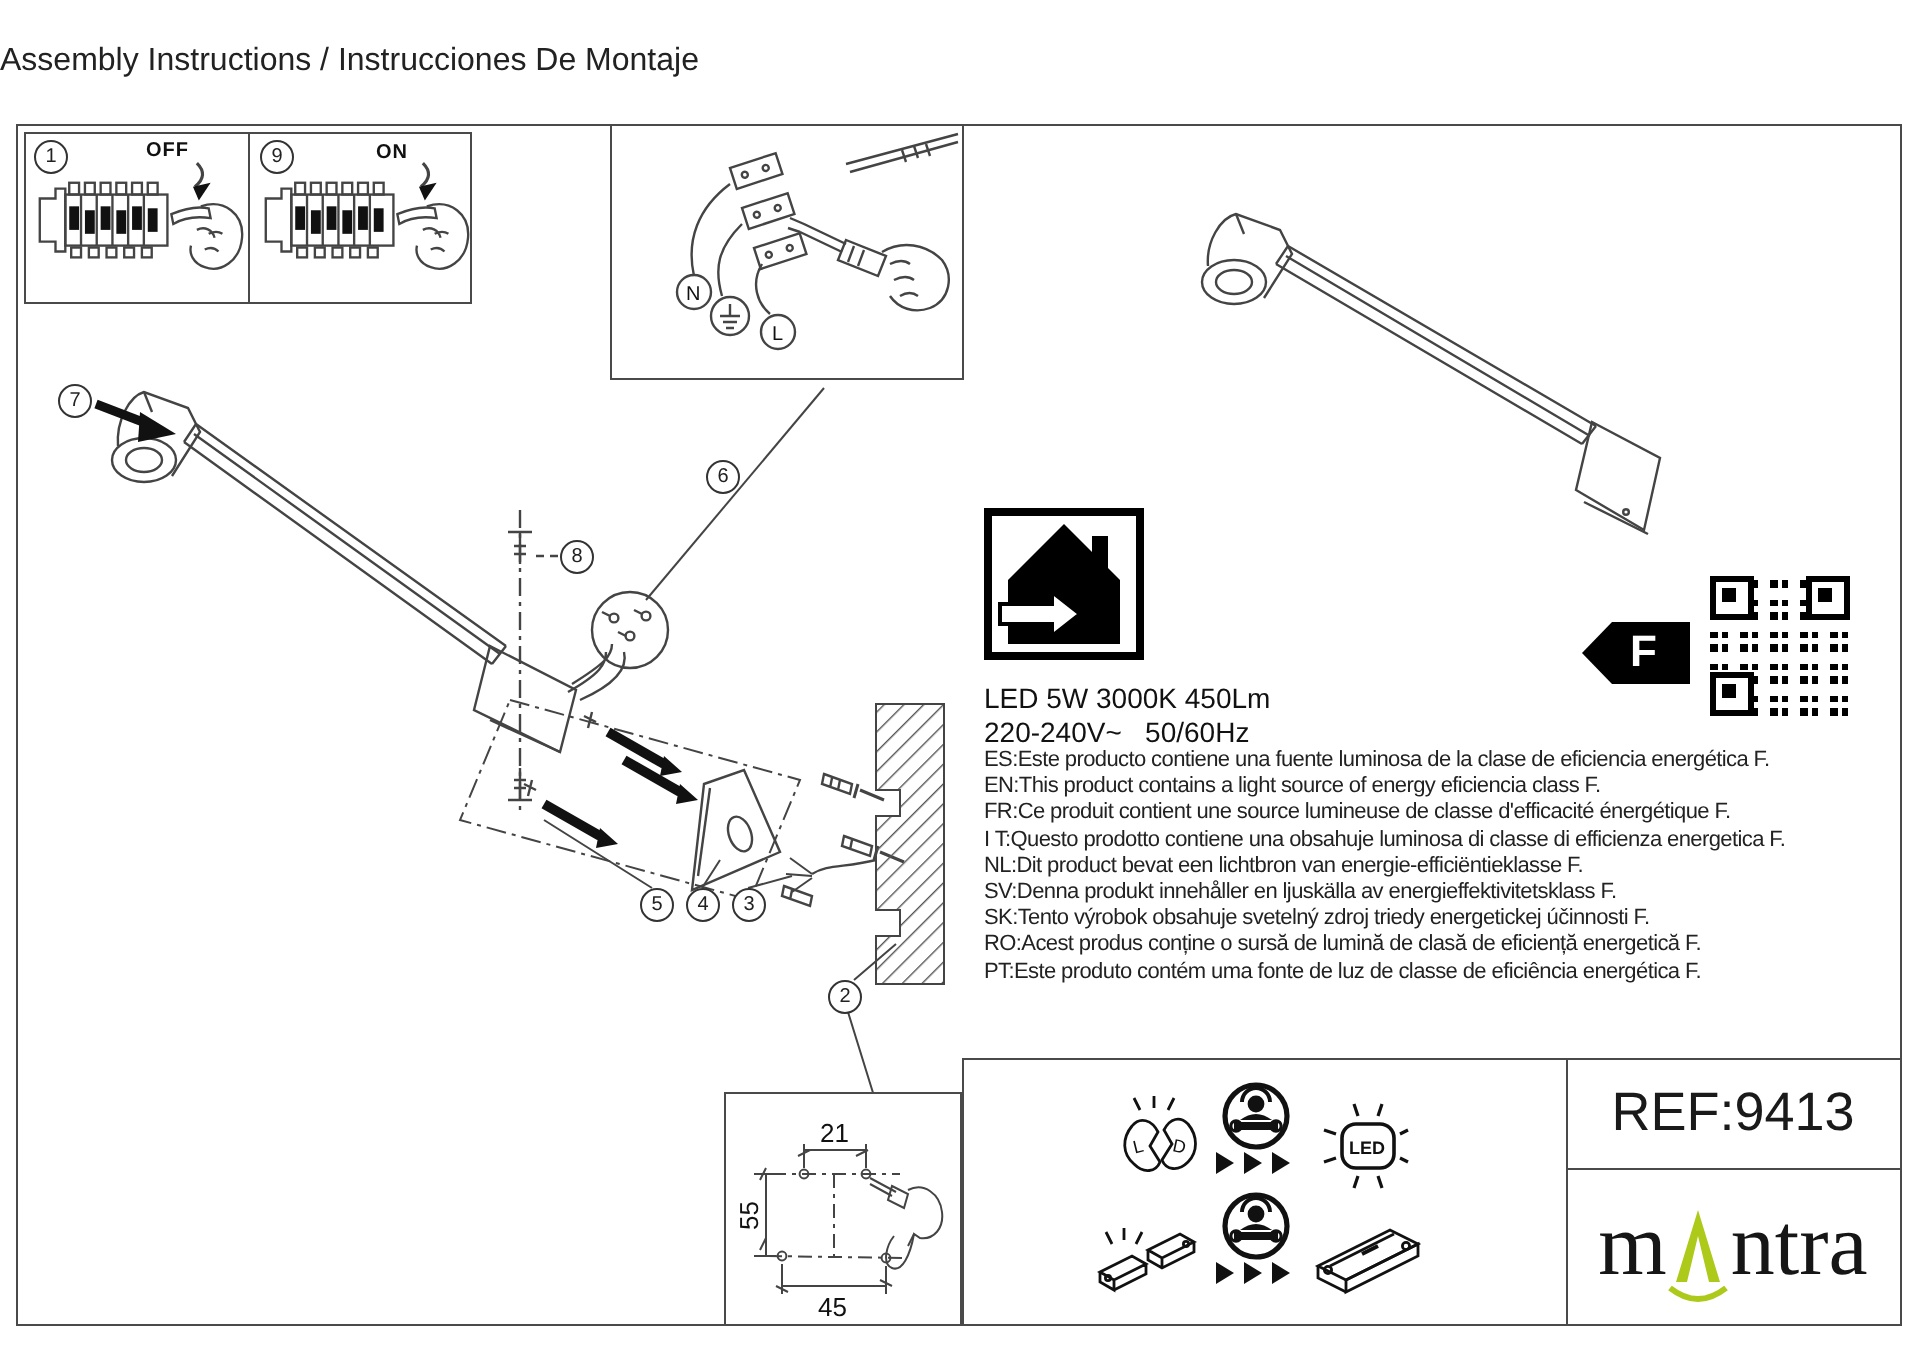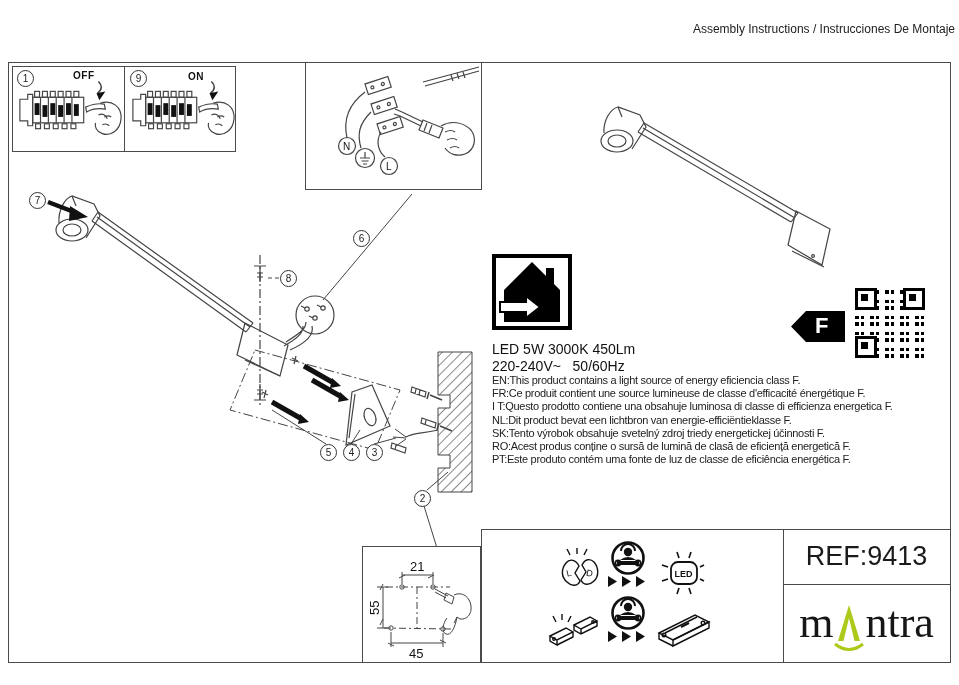--- a/index.html
+++ b/index.html
@@ -1,20 +1,20 @@
 <!DOCTYPE html>
 <html><head>
 <meta charset="utf-8">
 <style>
   html,body{margin:0;padding:0;background:#fff;}
   #page{position:relative;width:959px;height:685px;background:#fff;overflow:hidden;
         font-family:"Liberation Sans",sans-serif;color:#1c1c1c;}
   .abs{position:absolute;}
   .box{position:absolute;border:1px solid #4a4a4a;background:#fff;}
-  .title{position:absolute;left:0;right:4px;top:22px;text-align:right;font-size:12px;color:#222;}
+  .title{position:absolute;left:0;right:16px;top:22px;text-align:left;font-size:16px;color:#222;}
   .cnum{position:absolute;width:15px;height:15px;border:1.2px solid #333;border-radius:50%;
         font-size:10px;line-height:15px;text-align:center;color:#222;background:#fff;z-index:5;}
   .swlabel{position:absolute;font-size:10px;font-weight:bold;color:#111;letter-spacing:.5px;}
   svg{position:absolute;overflow:visible;}
   .specs1{position:absolute;left:492px;top:341px;font-size:14px;color:#111;}
   .specs2{position:absolute;left:492px;top:358px;font-size:14px;color:#111;white-space:pre;}
   .elines{position:absolute;left:492px;top:374px;font-size:11px;line-height:13.2px;
           letter-spacing:-.3px;color:#222;white-space:nowrap;}
   .refcell{position:absolute;left:783px;top:530px;width:167px;height:53px;display:flex;
            align-items:center;justify-content:center;font-size:27px;color:#1a1a1a;}
@@ -234,24 +234,26 @@
       <polygon points="36,4 64,32 64,64 8,64 8,32" fill="#000"></polygon>
       <rect x="50" y="10" width="8" height="16" fill="#000"></rect>
       <polygon points="4,44 30,44 30,38 44,49 30,60 30,54 4,54" fill="#fff" stroke="#000" stroke-width="2"></polygon>
     </svg>
   </div>
 
   <div class="specs1">LED 5W 3000K 450Lm</div>
   <div class="specs2">220-240V~   50/60Hz</div>
 
   <div class="elines">
+    <div>ES:Este producto contiene una fuente luminosa de la clase de eficiencia energética F.</div>
     <div>EN:This product contains a light source of energy eficiencia class F.</div>
     <div>FR:Ce produit contient une source lumineuse de classe d'efficacité énergétique F.</div>
     <div>I T:Questo prodotto contiene una obsahuje luminosa di classe di efficienza energetica F.</div>
     <div>NL:Dit product bevat een lichtbron van energie-efficiëntieklasse F.</div>
+    <div>SV:Denna produkt innehåller en ljuskälla av energieffektivitetsklass F.</div>
     <div>SK:Tento výrobok obsahuje svetelný zdroj triedy energetickej účinnosti F.</div>
     <div>RO:Acest produs conține o sursă de lumină de clasă de eficiență energetică F.</div>
     <div>PT:Este produto contém uma fonte de luz de classe de eficiência energética F.</div>
   </div>
 
   <div class="farrow">
     <svg width="54" height="31" viewBox="0 0 54 31">
       <polygon points="0,15.5 15,0 54,0 54,31 15,31" fill="#000"></polygon>
     </svg>
     <span>F</span>

